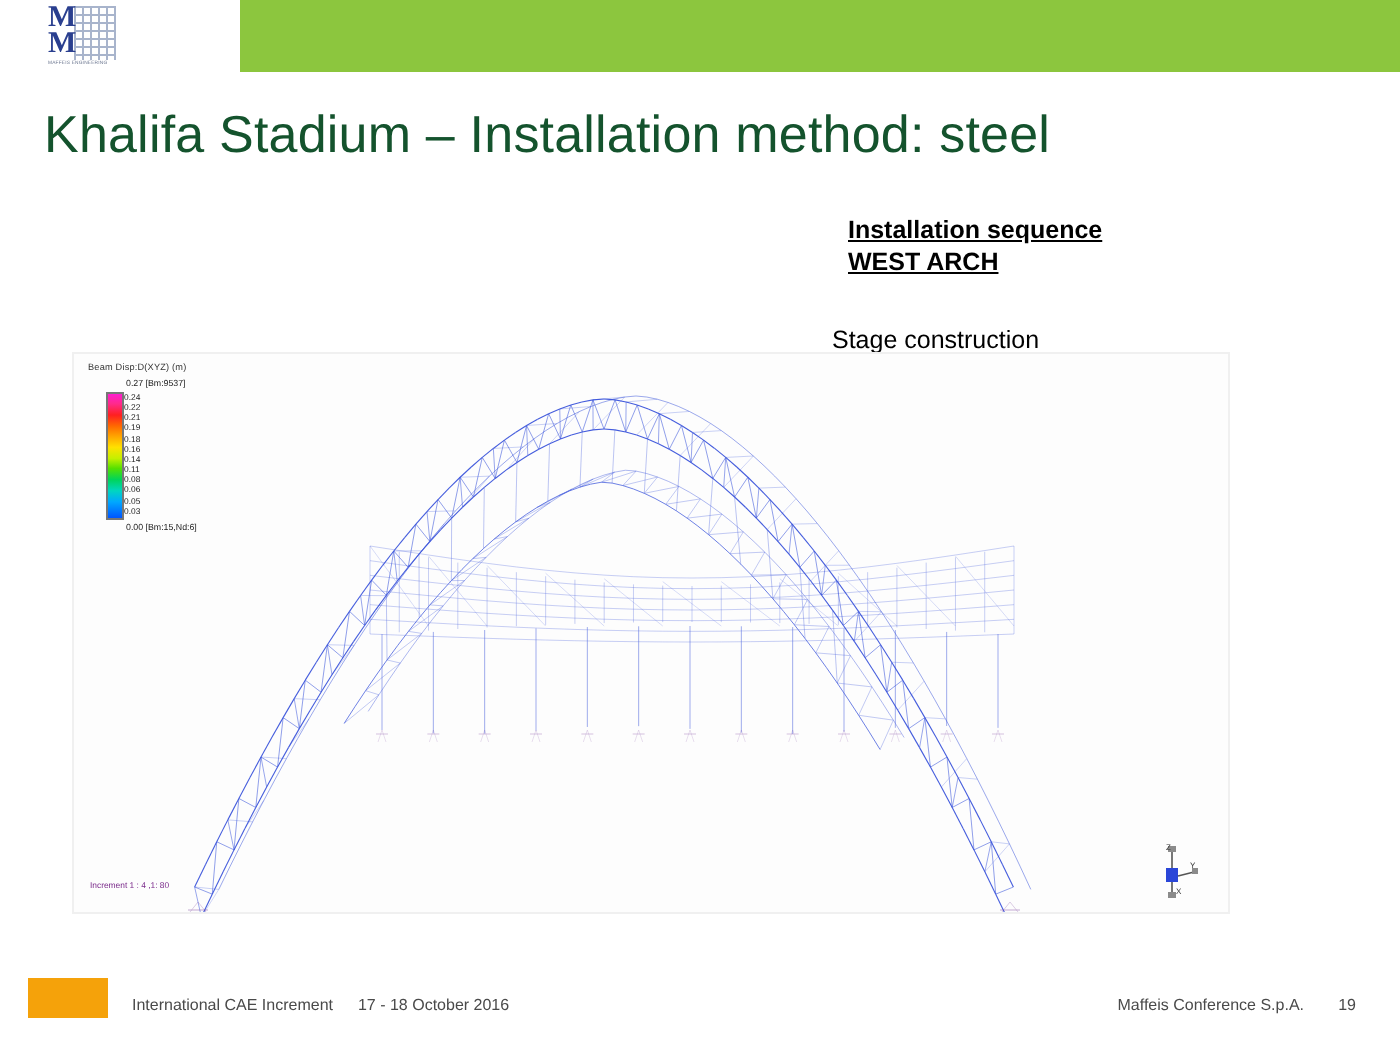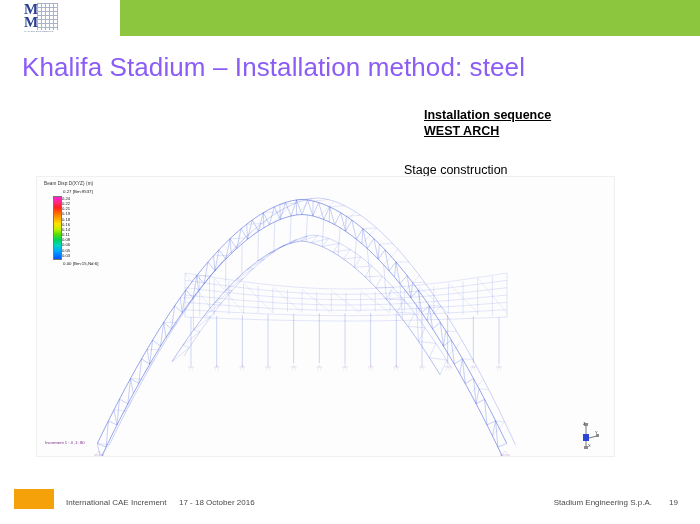--- a/index.html
+++ b/index.html
@@ -69,31 +69,31 @@
     letter-spacing:.3px;white-space:nowrap;
   }
   .site-url{
     position:absolute;left:551px;top:9px;color:#ffffff;
     font-size:13px;letter-spacing:.1px;margin-top:26px;
   }
 
   
   .slide-title{
     position:absolute;left:22px;top:52px;width:660px;
-    color:#8b5cf6;font-size:26px;letter-spacing:.1px;white-space:nowrap;
+    color:#14532d;font-size:26px;letter-spacing:.1px;white-space:nowrap;
   }
 
   
   .caption-block{position:absolute;left:424px;top:107px;width:260px;}
   .caption-line{
     color:#000000;font-size:12.5px;font-weight:bold;text-decoration:underline;
     line-height:16px;white-space:nowrap;
   }
   .caption-sub{
-    position:absolute;left:404px;top:163px;color:#000000;
+    position:absolute;left:416px;top:163px;color:#000000;
     font-size:12.5px;white-space:nowrap;
   }
 
   
   .fea-panel{
     position:absolute;left:36px;top:176px;width:577px;height:279px;
     background:#fdfdfd;
     border:1px solid #f0f0f0;
     overflow:hidden;
   }
@@ -1005,14 +1005,14 @@
   </div>
 </div>
 
 <div class="footer-rule"></div>
 <div class="footer-orange"></div>
 <div class="footer-left">
   <span>International CAE Increment</span>
   <span class="sep"></span>
   <span>17 - 18 October 2016</span>
 </div>
-<div class="footer-right">Stadium Engineering S.p.A.</div>
+<div class="footer-right">Maffeis Conference S.p.A.</div>
 <div class="footer-page">19</div>
 
 </body></html>

